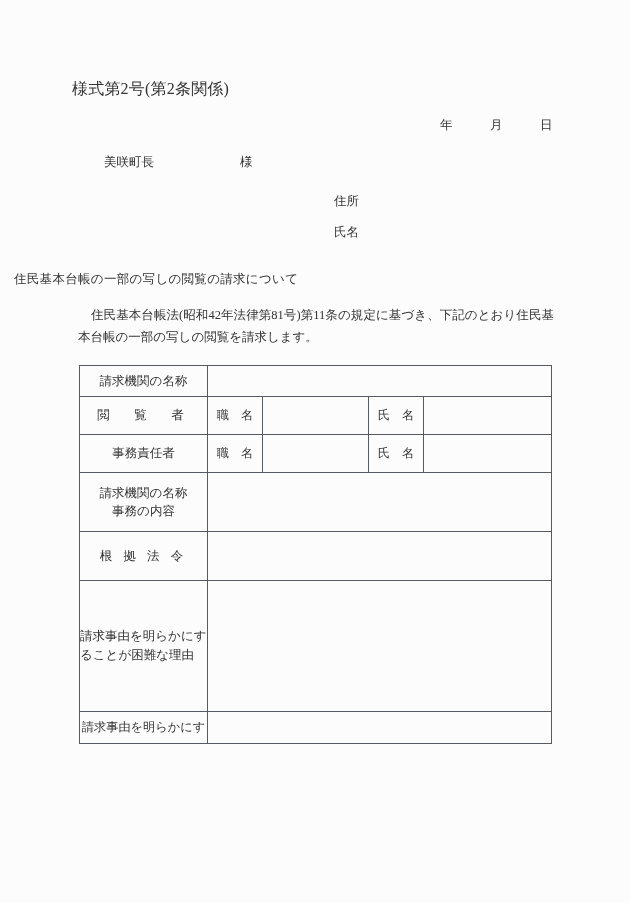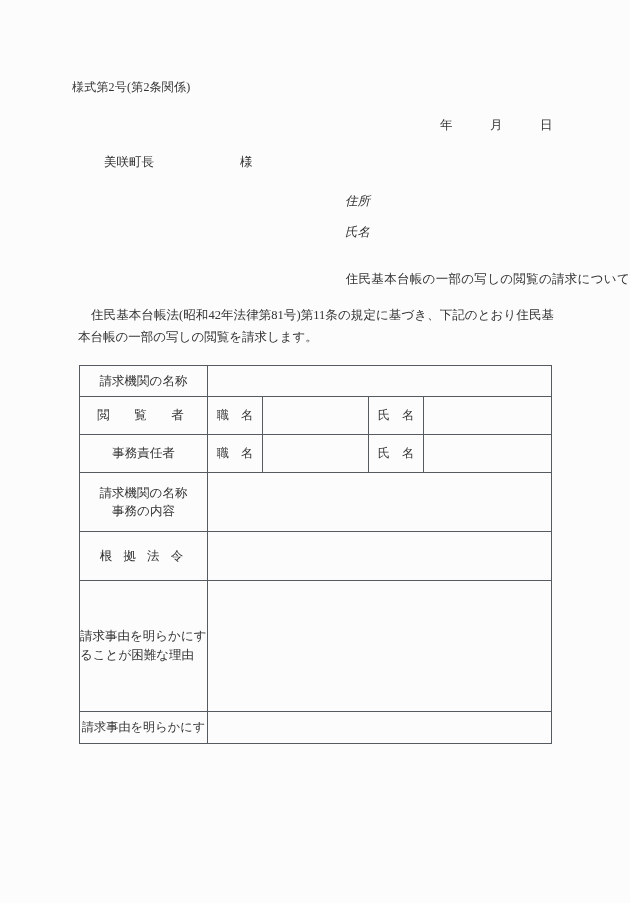--- a/index.html
+++ b/index.html
@@ -20,21 +20,21 @@
     width: 630px;
     height: 903px;
     overflow: hidden;
   }
 
   
   .form-number {
     position: absolute;
     left: 72px;
     top: 79px;
-    font-size: 12px;
+    font-size: 16px;
     letter-spacing: 0.2px;
     white-space: nowrap;
   }
   .date-line {
     position: absolute;
     left: 440px;
     top: 117px;
     font-size: 12.5px;
     white-space: pre;
   }
@@ -47,44 +47,43 @@
   }
   .addressee-row .addressee-name {
     display: inline-block;
   }
   .addressee-row .addressee-honorific {
     display: inline-block;
     margin-left: 86px;
   }
   .applicant-block {
     position: absolute;
-    left: 345px;
+    left: 334px;
     top: 193px;
     font-size: 12.5px;
-    font-style: italic;
   }
   .applicant-block .applicant-line {
     margin-bottom: 14px;
     white-space: nowrap;
   }
   .applicant-block .applicant-line:last-child {
     margin-bottom: 8px;
   }
 
   
   .doc-title {
     position: absolute;
     left: 0;
     top: 271px;
     width: 630px;
-    text-align: right;
+    text-align: left;
     font-size: 12.5px;
     letter-spacing: 0.3px;
     white-space: nowrap;
-    padding-left: 25px;
+    padding-left: 14px;
     box-sizing: border-box;
   }
 
   
   .body-paragraph {
     position: absolute;
     left: 78px;
     top: 305px;
     width: 476px;
     font-size: 12.5px;

